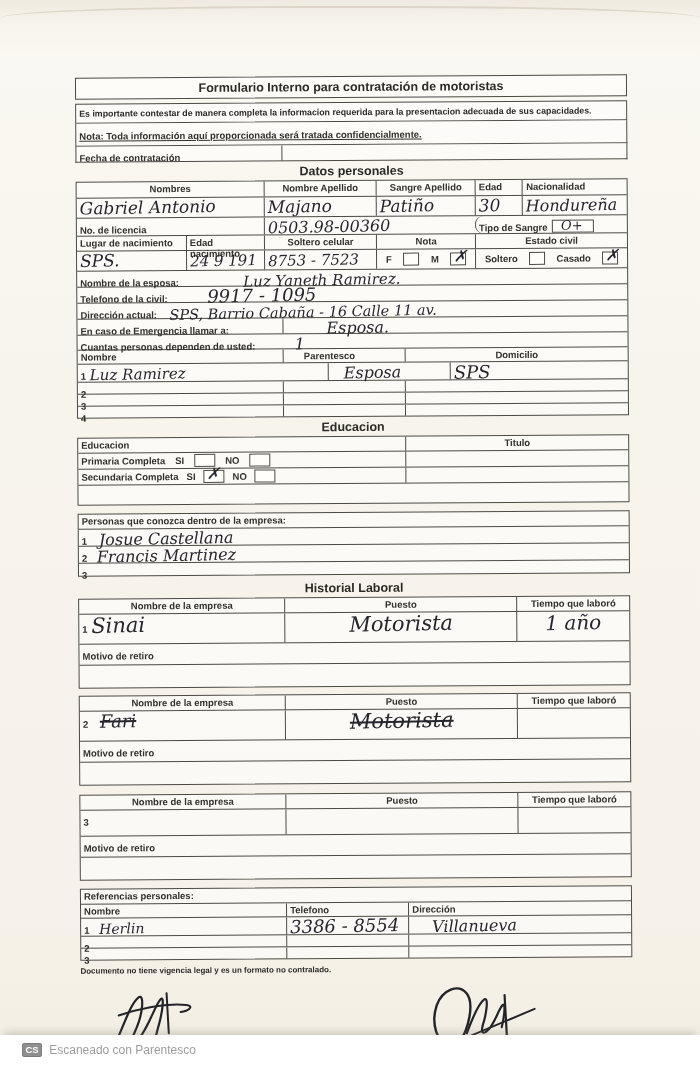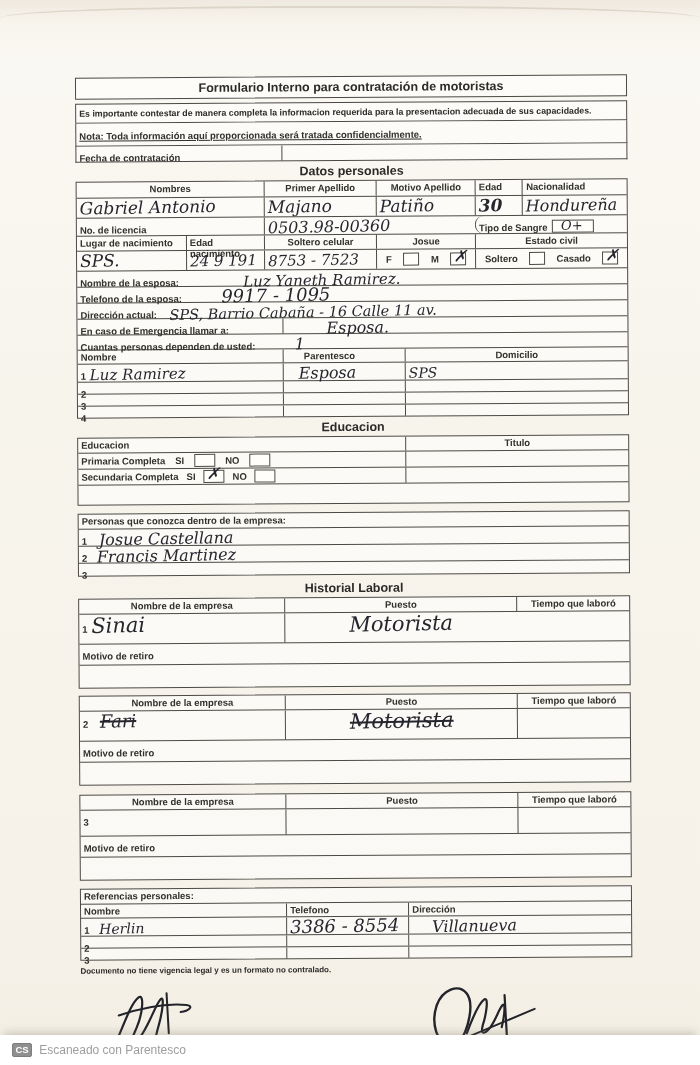--- a/index.html
+++ b/index.html
@@ -33,21 +33,21 @@
   .motivo-row{border-top:1.2px solid #4c4a44;padding:1px 3px;}
   .sig-area{display:flex;justify-content:space-between;margin-top:10px;padding:0 8px;}
   .sig-block{position:relative;width:255px;height:92px;}
   .sig-line{position:absolute;left:14px;right:30px;bottom:22px;border-bottom:1.4px solid #3a3935;}
   .sig-label{position:absolute;left:22px;bottom:4px;font-size:10.5px;font-weight:bold;}
   .sig-x{position:absolute;left:0px;bottom:16px;font-size:14px;font-weight:bold;
       font-family:"DejaVu Serif",serif;transform:rotate(-8deg);}
   .sig-svg{position:absolute;left:0;top:0;}
   .cs-strip{position:absolute;left:0;bottom:0;width:700px;height:30px;background:#ffffff;
       display:flex;align-items:center;box-shadow:0 -6px 8px -4px rgba(120,110,90,.35);}
-  .cs-badge{display:inline-block;margin-left:12px;background:#8f8f8f;color:#ffffff;font-size:9.5px;
+  .cs-badge{display:inline-block;margin-left:22px;background:#8f8f8f;color:#ffffff;font-size:9.5px;
       font-weight:bold;padding:1.5px 2.5px;border-radius:2px;line-height:1;
       border:1px solid #7d7d7d;}
   .cs-text{margin-left:7px;color:#9d9d9d;font-size:12px;}
   svg path{fill:none;stroke:#23232a;stroke-linecap:round;}
 </style>
 </head>
 <body>
 
 <div class="paper">
   <div class="crease"></div>
@@ -70,45 +70,45 @@
       <div class="cell" style="flex:1;">
         <span class="hw"></span>
       </div>
     </div>
 
     <div class="sec-title">Datos personales</div>
 
     <div class="box">
       <div class="trow" style="height:15px;">
         <div class="cell lbl-c" style="width:34%;">Nombres</div>
-        <div class="cell lbl-c" style="width:20.4%;">Primer Apellido</div>
-        <div class="cell lbl-c" style="width:18%;">Motivo Apellido</div>
+        <div class="cell lbl-c" style="width:20.4%;">Nombre Apellido</div>
+        <div class="cell lbl-c" style="width:18%;">Sangre Apellido</div>
         <div class="cell lbl" style="width:8.6%;">Edad</div>
         <div class="cell lbl" style="flex:1;">Nacionalidad</div>
       </div>
       <div class="trow" style="height:20px;">
         <div class="cell" style="width:34%;"><span class="hw hw-big" style="font-size:17px;">Gabriel Antonio</span></div>
         <div class="cell" style="width:20.4%;"><span class="hw hw-big" style="font-size:17px;">Majano</span></div>
         <div class="cell" style="width:18%;"><span class="hw hw-big" style="font-size:17px;">Patiño</span></div>
-        <div class="cell" style="width:8.6%;font-weight:bold;"><span class="hw hw-big" style="font-size:17px;">30</span></div>
+        <div class="cell" style="width:8.6%;"><span class="hw hw-big" style="font-size:17px;">30</span></div>
         <div class="cell" style="flex:1;"><span class="hw" style="font-size:16px;">Hondureña</span></div>
       </div>
       <div class="trow" style="height:18px;">
         <div class="cell" style="width:34%;"><span class="lbl">No. de licencia</span></div>
         <div class="cell" style="width:38.4%;"><span class="hw hw-big" style="font-size:16px;margin-top:-3px;">0503.98-00360</span></div>
         <div class="cell" style="flex:1;border-radius:8px;">
           <span class="lbl">Tipo de Sangre</span>
           <span class="cb" style="width:40px;"><span class="mark" style="font-size:13px;top:-2px;left:8px;">O+</span></span>
         </div>
       </div>
       <div class="trow" style="height:15px;">
         <div class="cell lbl" style="width:19.8%;">Lugar de nacimiento</div>
         <div class="cell lbl" style="width:14.2%;">Edad nacimiento</div>
         <div class="cell lbl-c" style="width:20.4%;">Soltero celular</div>
-        <div class="cell lbl-c" style="width:18%;">Josue</div>
+        <div class="cell lbl-c" style="width:18%;">Nota</div>
         <div class="cell lbl-c" style="flex:1;">Estado civil</div>
       </div>
       <div class="trow" style="height:20px;">
         <div class="cell" style="width:19.8%;"><span class="hw hw-big" style="font-size:17px;">SPS.</span></div>
         <div class="cell" style="width:14.2%;"><span class="hw" style="font-size:15px;">24 9 191</span></div>
         <div class="cell" style="width:20.4%;"><span class="hw" style="font-size:15px;">8753 - 7523</span></div>
         <div class="cell" style="width:18%;display:flex;align-items:center;justify-content:space-around;">
           <span class="lbl">F</span>
           <span class="cb" style="width:14px;">
               <span class="mark"></span>
@@ -130,21 +130,21 @@
         </div>
       </div>
       <div class="trow" style="height:16px;">
         <div class="cell" style="width:100%;">
           <span class="lbl">Nombre de la esposa:</span>
           <span class="hw" style="margin-left:60px;font-size:15px;">Luz  Yaneth  Ramirez.</span>
         </div>
       </div>
       <div class="trow" style="height:16px;">
         <div class="cell" style="width:100%;">
-          <span class="lbl">Telefono de la esposa:</span>
+          <span class="lbl">Telefono de la civil:</span>
           <span class="hw hw-big" style="margin-left:35px;font-size:18px;margin-top:-3px;">9917 - 1095</span>
         </div>
       </div>
       <div class="trow" style="height:16px;">
         <div class="cell" style="width:100%;">
           <span class="lbl">Dirección actual:</span>
           <span class="hw" style="margin-left:8px;font-size:14.5px;">SPS, Barrio Cabaña - 16 Calle 11 av.</span>
         </div>
       </div>
       <div class="trow" style="height:16px;">
@@ -158,22 +158,22 @@
         </div>
       </div>
 
       <div class="trow" style="height:14px;">
         <div class="cell lbl" style="width:37.3%;">Nombre</div>
         <div class="cell lbl" style="width:22.2%;padding-left:20px;">Parentesco</div>
         <div class="cell lbl-c" style="flex:1;">Domicilio</div>
       </div>
       <div class="trow" style="height:18px;">
         <div class="cell" style="width:37.3%;"><span class="rownum">1</span><span class="hw" style="font-size:15px;">Luz Ramirez</span></div>
-        <div class="cell" style="width:22.2%;"><span class="hw hw-big" style="font-size:16px;margin-left:12px;">Esposa</span></div>
-        <div class="cell" style="flex:1;"><span class="hw" style="font-size:14px;">SPS</span></div>
+        <div class="cell" style="width:22.2%;margin-left:45px;"><span class="hw hw-big" style="font-size:16px;margin-left:12px;">Esposa</span></div>
+        <div class="cell" style="flex:1;"><span class="hw" style="font-size:18px;">SPS</span></div>
       </div>
       <div class="trow" style="height:12px;">
         <div class="cell" style="width:37.3%;"><span class="rownum">2</span></div>
         <div class="cell" style="width:22.2%;"></div>
           <div class="cell" style="flex:1;"></div>
       </div>
       <div class="trow" style="height:12px;">
         <div class="cell" style="width:37.3%;"><span class="rownum">3</span></div>
         <div class="cell" style="width:22.2%;"></div>
           <div class="cell" style="flex:1;"></div>
@@ -245,20 +245,21 @@
 
     <div class="box">
       <div class="trow" style="height:14px;">
         <div class="cell lbl-c" style="width:37.3%;">Nombre de la empresa</div>
         <div class="cell lbl-c" style="width:42.2%;">Puesto</div>
         <div class="cell lbl-c" style="flex:1;">Tiempo que laboró</div>
       </div>
       <div class="trow" style="height:30px;">
         <div class="cell" style="width:37.3%;"><span class="rownum">1</span><span class="hw hw-big" style="font-size:21px;">Sinai</span></div>
         <div class="cell" style="width:42.2%;text-align:center;"><span class="hw hw-big" style="font-size:21px;">Motorista</span></div>
+        <div class="cell" style="flex:1;text-align:center;"><span class="hw hw-big" style="font-size:20px;">1 año</span></div>
       </div>
       <div class="motivo-row"><span class="lbl">Motivo de retiro</span></div>
       <div class="motivo-row" style="height:20px;"><span class="hw"></span></div>
     </div>
 
     <div style="height:7px;"></div>
 
     <div class="box">
       <div class="trow" style="height:14px;">
         <div class="cell lbl-c" style="width:37.3%;">Nombre de la empresa</div>

